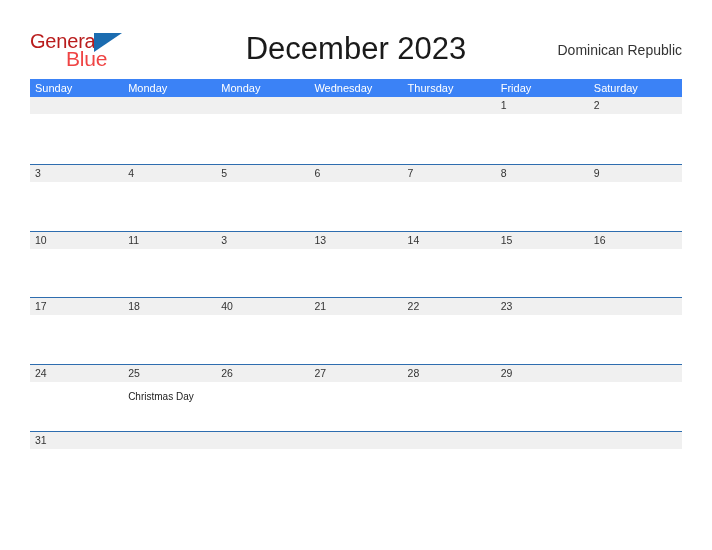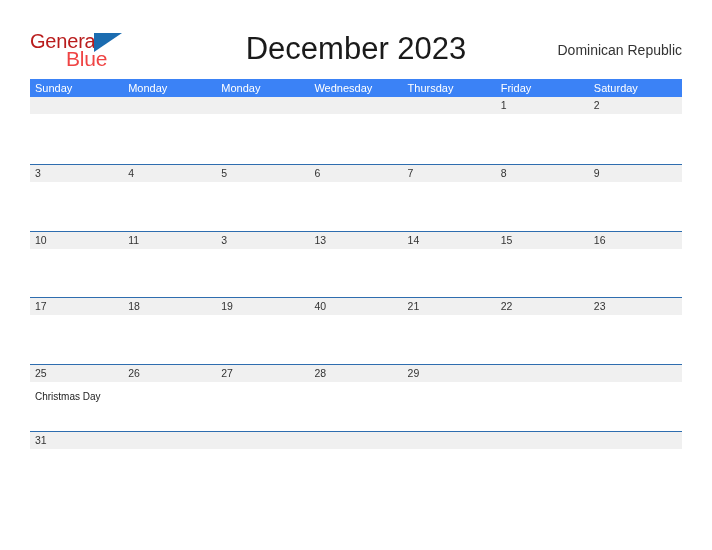--- a/index.html
+++ b/index.html
@@ -339,26 +339,20 @@
             <div class="day-event"></div>
           </div>
       </div>
       <div class="day-cell">
         <div class="day-number">18</div>
         <div class="day-events">
             <div class="day-event"></div>
           </div>
       </div>
       <div class="day-cell">
-        <div class="day-number">19</div>
-        <div class="day-events">
-            <div class="day-event"></div>
-          </div>
-      </div>
-      <div class="day-cell">
         <div class="day-number">40</div>
         <div class="day-events">
             <div class="day-event"></div>
           </div>
       </div>
       <div class="day-cell">
         <div class="day-number">21</div>
         <div class="day-events">
             <div class="day-event"></div>
           </div>
@@ -375,20 +369,26 @@
             <div class="day-event"></div>
           </div>
       </div>
     </div>
   </div>
 
   <div class="week-row">
     <div class="day-band"></div>
     <div class="cells">
       <div class="day-cell">
+        <div class="day-number">24</div>
+        <div class="day-events">
+            <div class="day-event"></div>
+          </div>
+      </div>
+      <div class="day-cell">
         <div class="day-number">25</div>
         <div class="day-events">
             <div class="day-event">Christmas Day</div>
           </div>
       </div>
       <div class="day-cell">
         <div class="day-number">26</div>
         <div class="day-events">
             <div class="day-event"></div>
           </div>

